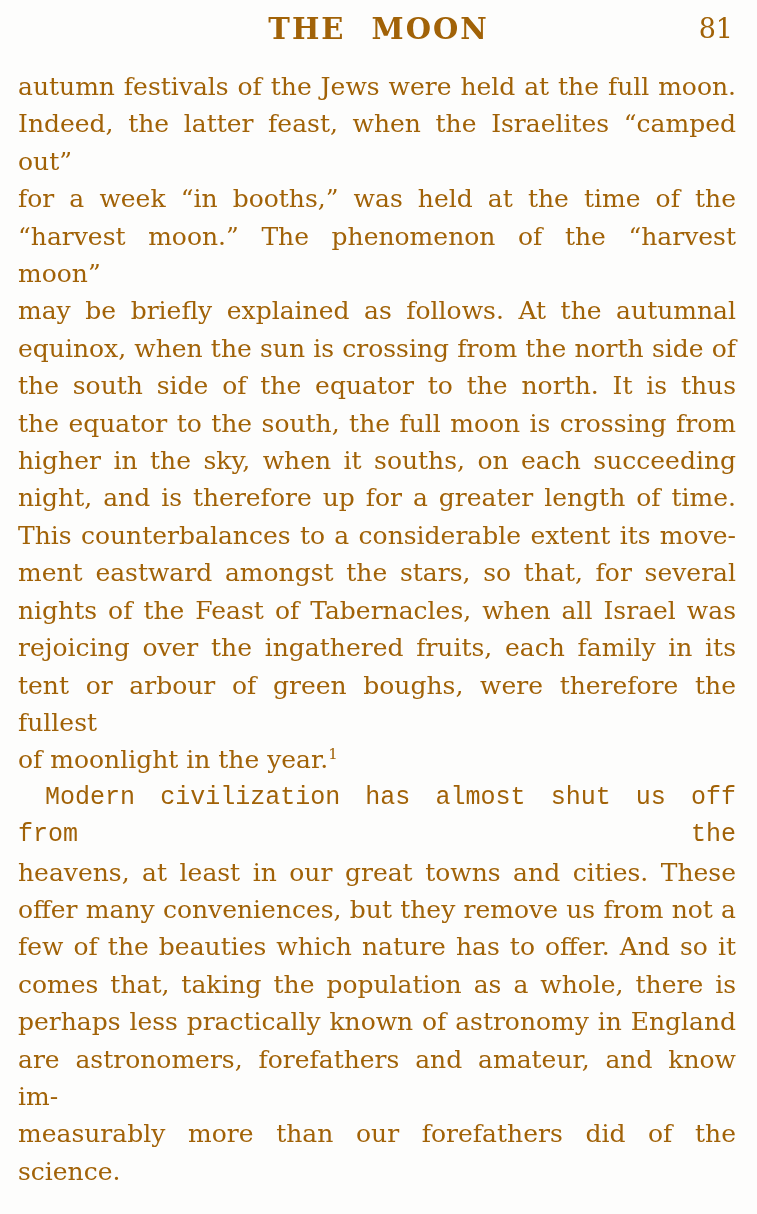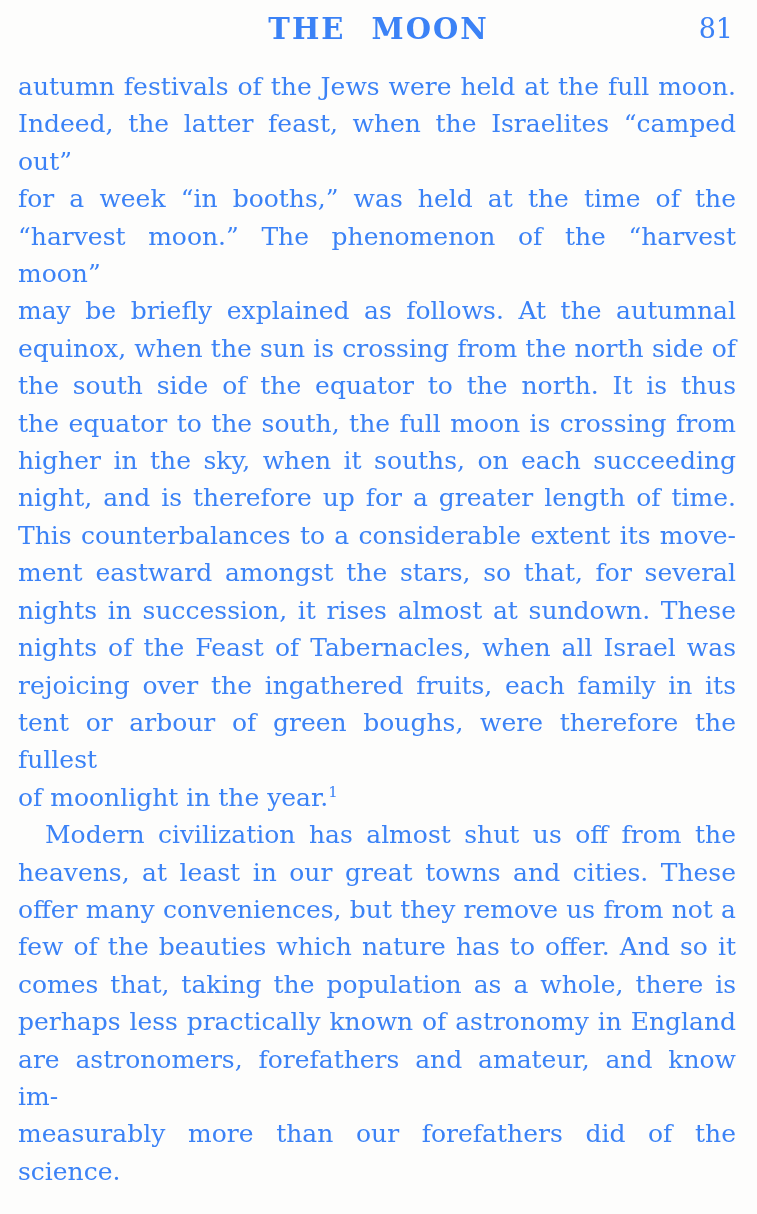--- a/index.html
+++ b/index.html
@@ -1,21 +1,21 @@
 <!DOCTYPE html>
 <html><head>
 <meta charset="utf-8">
 <style>
   html, body { margin: 0; padding: 0; background: #ffffff; }
   .page {
     position: relative;
     width: 757px;
     height: 1214px;
     background: #fdfdfc;
-    color: #3b82f6;
+    color: #a16207;
     font-family: "DejaVu Serif", "Liberation Serif", serif;
     overflow: hidden;
     box-sizing: border-box;
   }
   .header {
     position: relative;
     padding-top: 12px;
     height: 40px;
   }
   .title {
@@ -42,20 +42,21 @@
   .line {
     line-height: 37.4px;
     text-align: justify;
     text-align-last: justify;
   }
   .line.lastline {
     text-align-last: left;
   }
   .line.firstline-indent {
     text-indent: 27px;
+    font-family: Liberation Mono, monospace;
   }
   .fn-ref {
     font-size: 15px;
     vertical-align: super;
     line-height: 0;
   }
 </style>
 </head>
 <body>
 
@@ -74,21 +75,20 @@
       <div class="line">for a week “in booths,” was held at the time of the</div>
       <div class="line">“harvest moon.”  The phenomenon of the “harvest moon”</div>
       <div class="line">may be briefly explained as follows.  At the autumnal</div>
       <div class="line">equinox, when the sun is crossing from the north side of</div>
       <div class="line">the south side of the equator to the north.  It is thus</div>
       <div class="line">the equator to the south, the full moon is crossing from</div>
       <div class="line">higher in the sky, when it souths, on each succeeding</div>
       <div class="line">night, and is therefore up for a greater length of time.</div>
       <div class="line">This counterbalances to a considerable extent its move-</div>
       <div class="line">ment eastward amongst the stars, so that, for several</div>
-      <div class="line">nights in succession, it rises almost at sundown.  These</div>
       <div class="line">nights of the Feast of Tabernacles, when all Israel was</div>
       <div class="line">rejoicing over the ingathered fruits, each family in its</div>
       <div class="line">tent or arbour of green boughs, were therefore the fullest</div>
       <div class="line lastline"><span>of moonlight in the year.</span><sup class="fn-ref">1</sup></div>
     </div>
 
     <div>
       <div class="line firstline-indent">Modern civilization has almost shut us off from the</div>
       <div class="line">heavens, at least in our great towns and cities.  These</div>
       <div class="line">offer many conveniences, but they remove us from not a</div>

